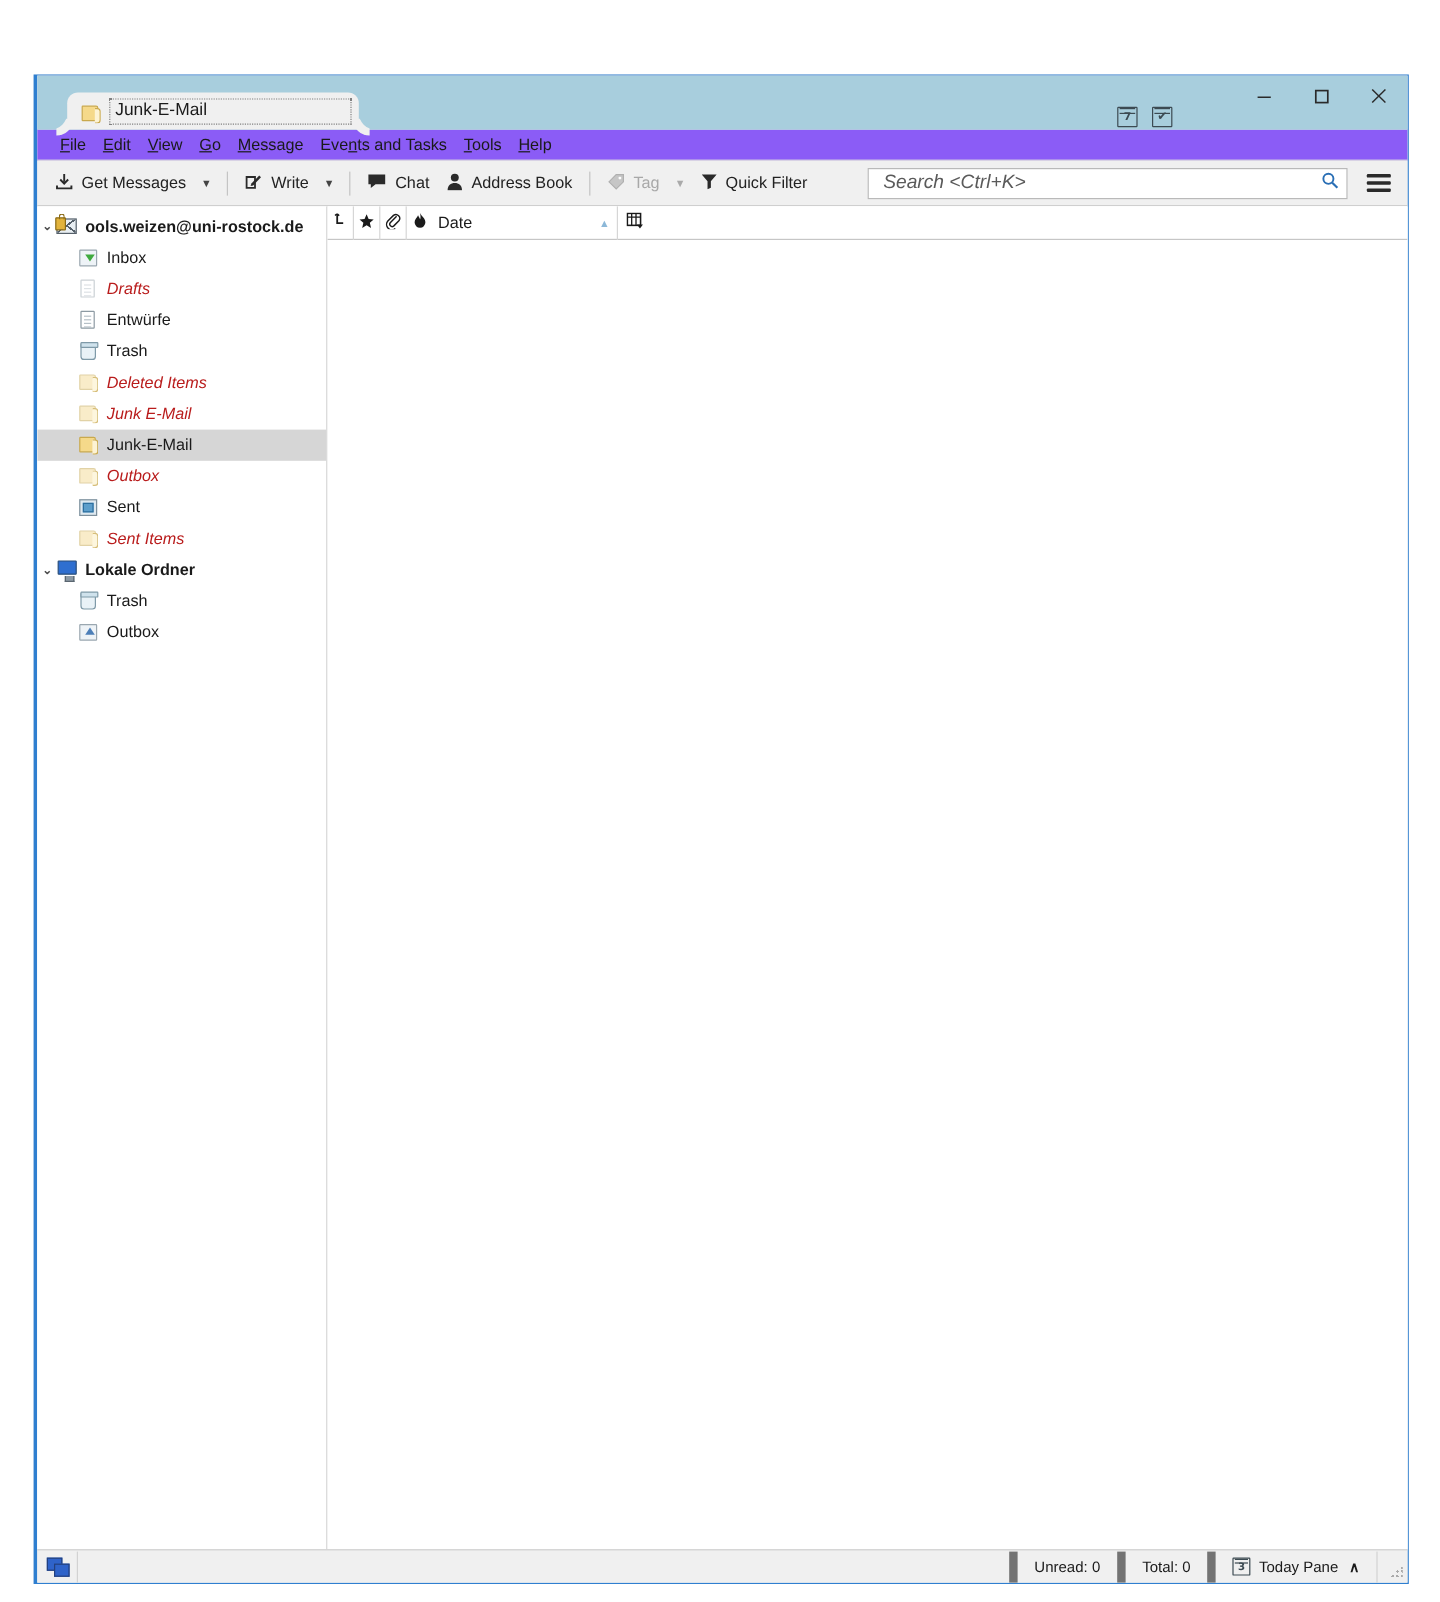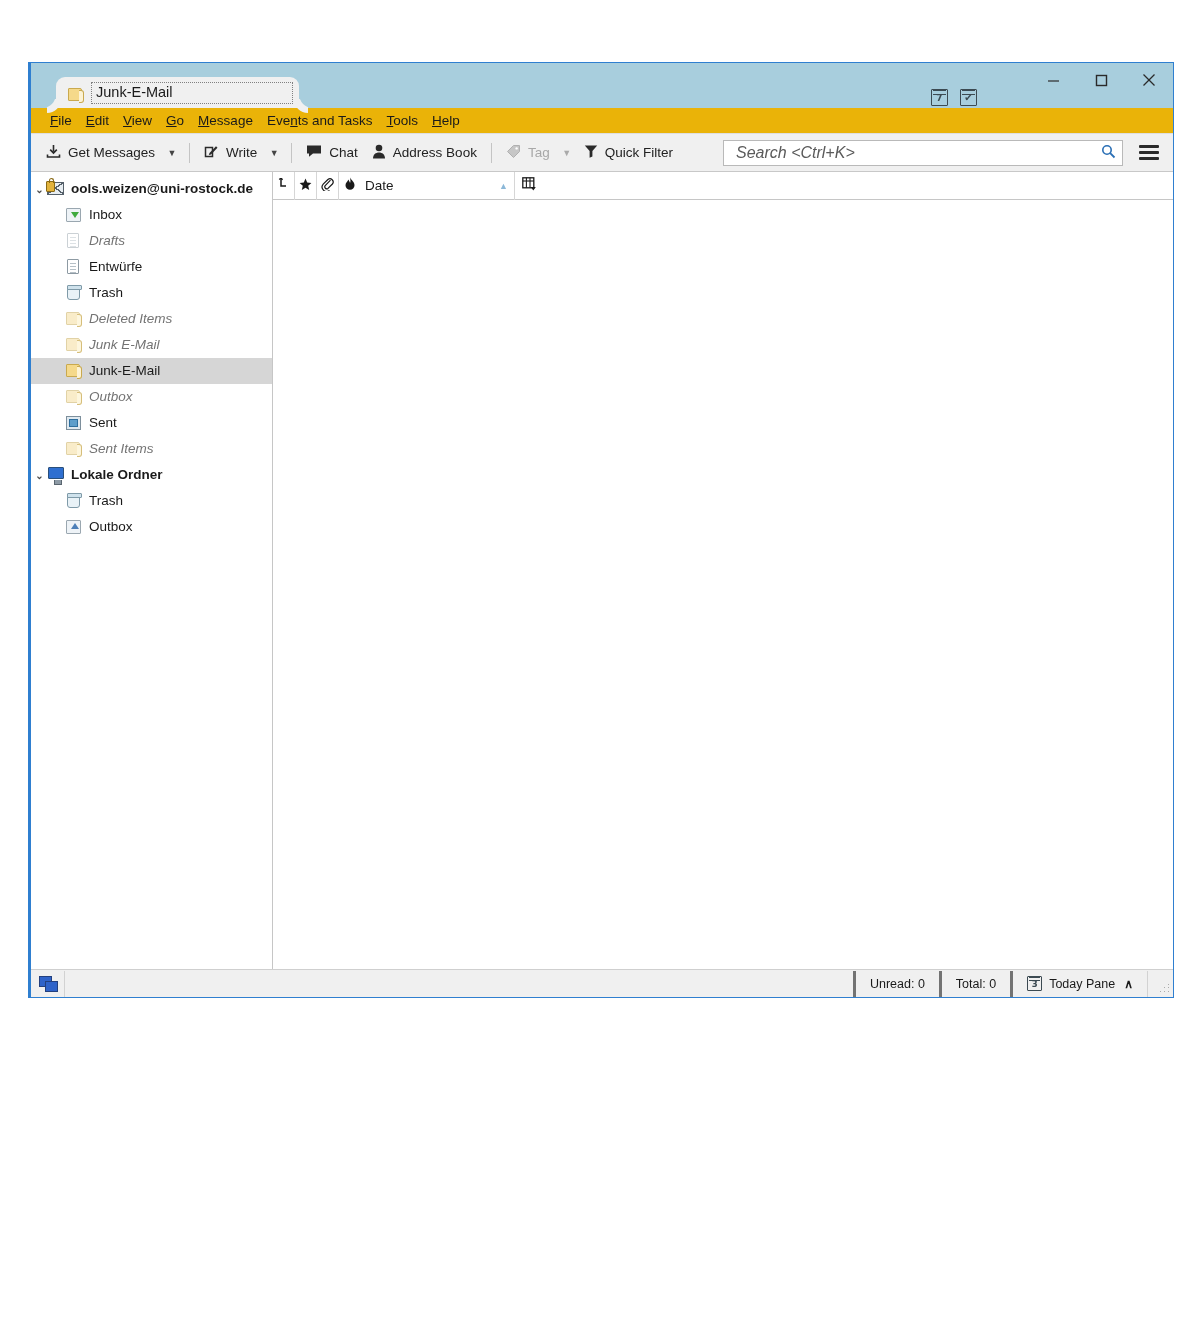--- a/index.html
+++ b/index.html
@@ -6,21 +6,21 @@
   html, body {
     margin: 0; padding: 0;
     width: 1200px; height: 1335px;
     background: #ffffff;
     font-family: "Liberation Sans", sans-serif;
     overflow: hidden;
   }
   #app {
     position: absolute;
     left: 28px; top: 62px;
-    width: 1146px; height: 936px;
+    width: 1146px; height: 1258px;
     border: 1px solid #2f7fd0;
     border-left-width: 3px;
     background: #f0f0f0;
     display: flex;
     flex-direction: column;
     overflow: hidden;
   }
 
   
   .titlebar {
@@ -116,21 +116,21 @@
   .wbtn {
     width: 48px; height: 34px;
     display: flex; align-items: center; justify-content: center;
     color: #2a2a2a;
   }
   .wbtn svg { display: block; }
 
   
   .menubar {
     height: 26px;
-    background: #eab308;
+    background: #8b5cf6;
     display: flex;
     align-items: center;
     padding-left: 12px;
     flex: 0 0 auto;
     border-bottom: 1px solid #dfdfdf;
   }
   .menu-item {
     font-size: 13.5px;
     color: #1a1a1a;
     padding: 2px 7px;
@@ -220,21 +220,21 @@
     display: flex;
     align-items: center;
     height: 26px;
     padding-left: 0;
     font-size: 13.5px;
     color: #1a1a1a;
     white-space: nowrap;
   }
   .folder-row.selected { background: #d6d6d6; }
   .folder-row.account { font-weight: bold; padding-left: 2px; }
-  .folder-row.dim { color: #737373; font-style: italic; }
+  .folder-row.dim { color: #b91c1c; font-style: italic; }
   .chev {
     width: 13px; flex: 0 0 13px;
     font-size: 10px; color: #4a4a4a;
     text-align: center;
   }
   .indent { width: 20px; flex: 0 0 20px; }
   .ficon {
     width: 20px; flex: 0 0 20px;
     height: 18px; position: relative;
     margin-right: 5px;
@@ -445,21 +445,21 @@
     content: ""; position: absolute;
     width: 11px; height: 9px;
     background: #2f63c9;
     border: 1px solid #23407e;
   }
   .g-net::before { left: 0; top: 0; }
   .g-net::after  { left: 6px; top: 5px; }
   .status-spacer { flex: 1 1 auto; }
   .status-cell {
     padding: 0 14px;
-    border-left: 3px solid #737373;
+    border-left: 7px solid #737373;
     height: 26px; display: flex; align-items: center;
     white-space: nowrap;
   }
   .today-cal {
     width: 15px; height: 15px;
     border: 1.4px solid #3c4a52;
     border-radius: 1px;
     position: relative;
     margin-right: 7px;
   }

